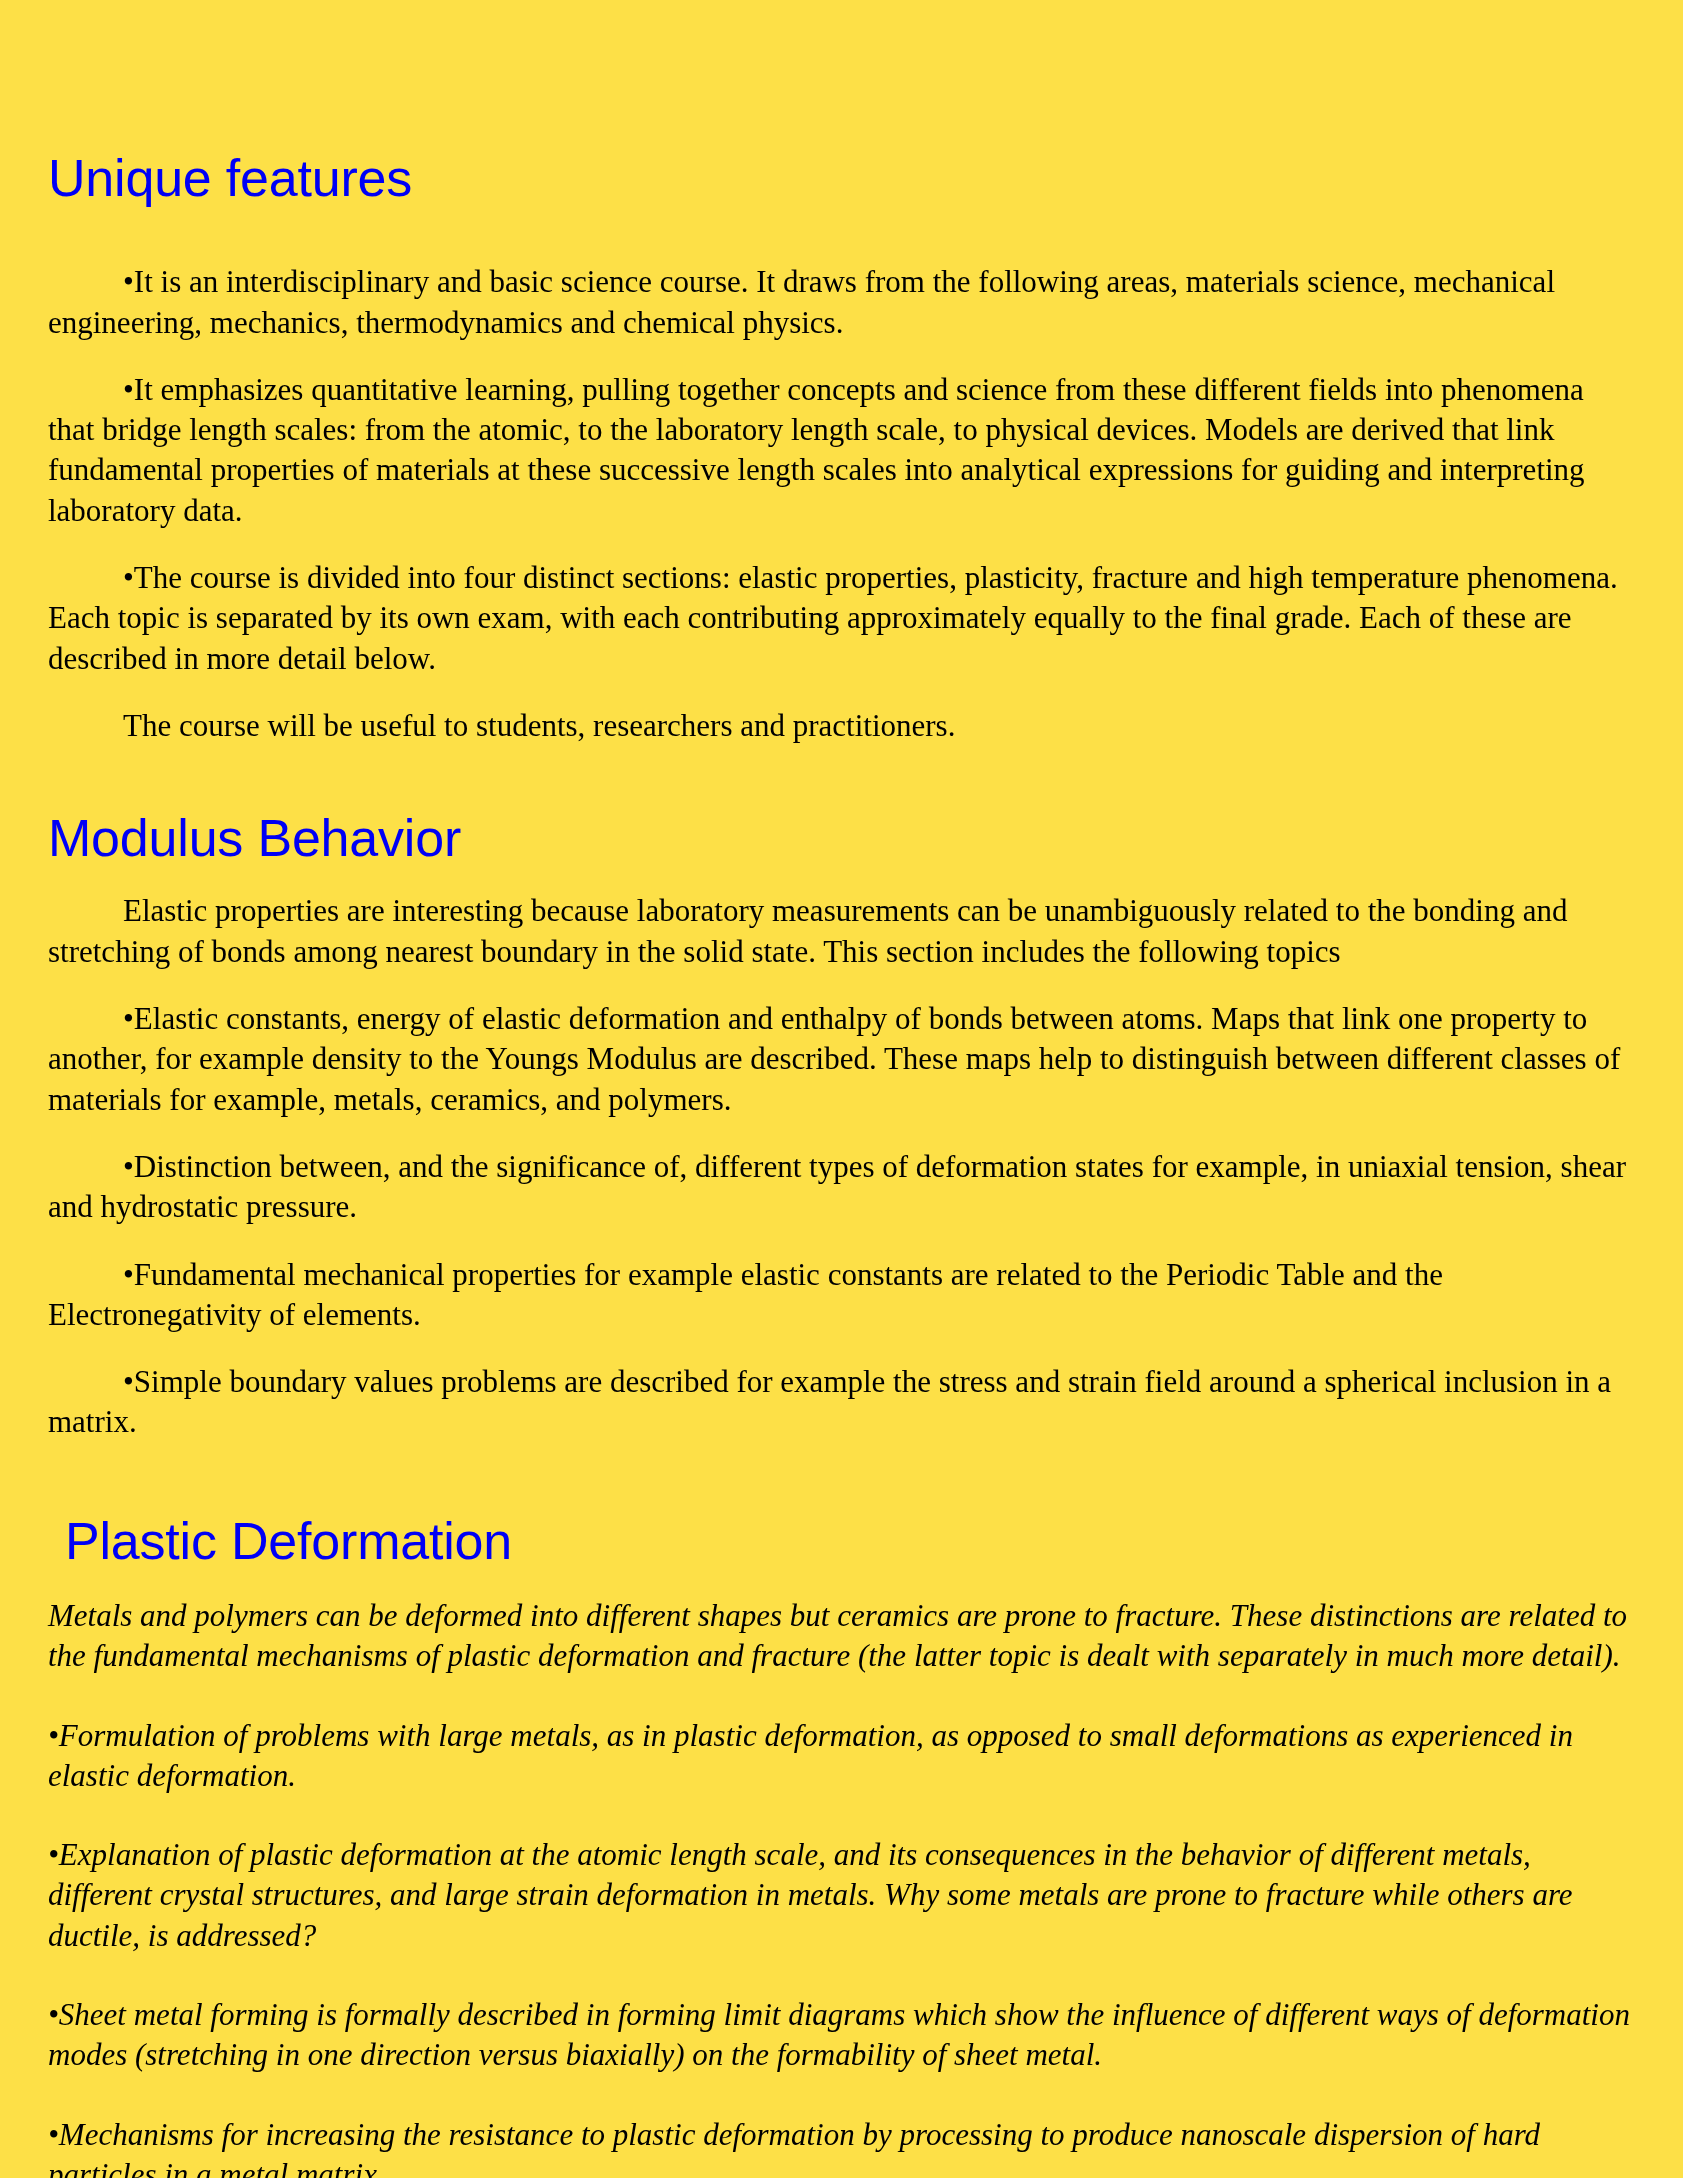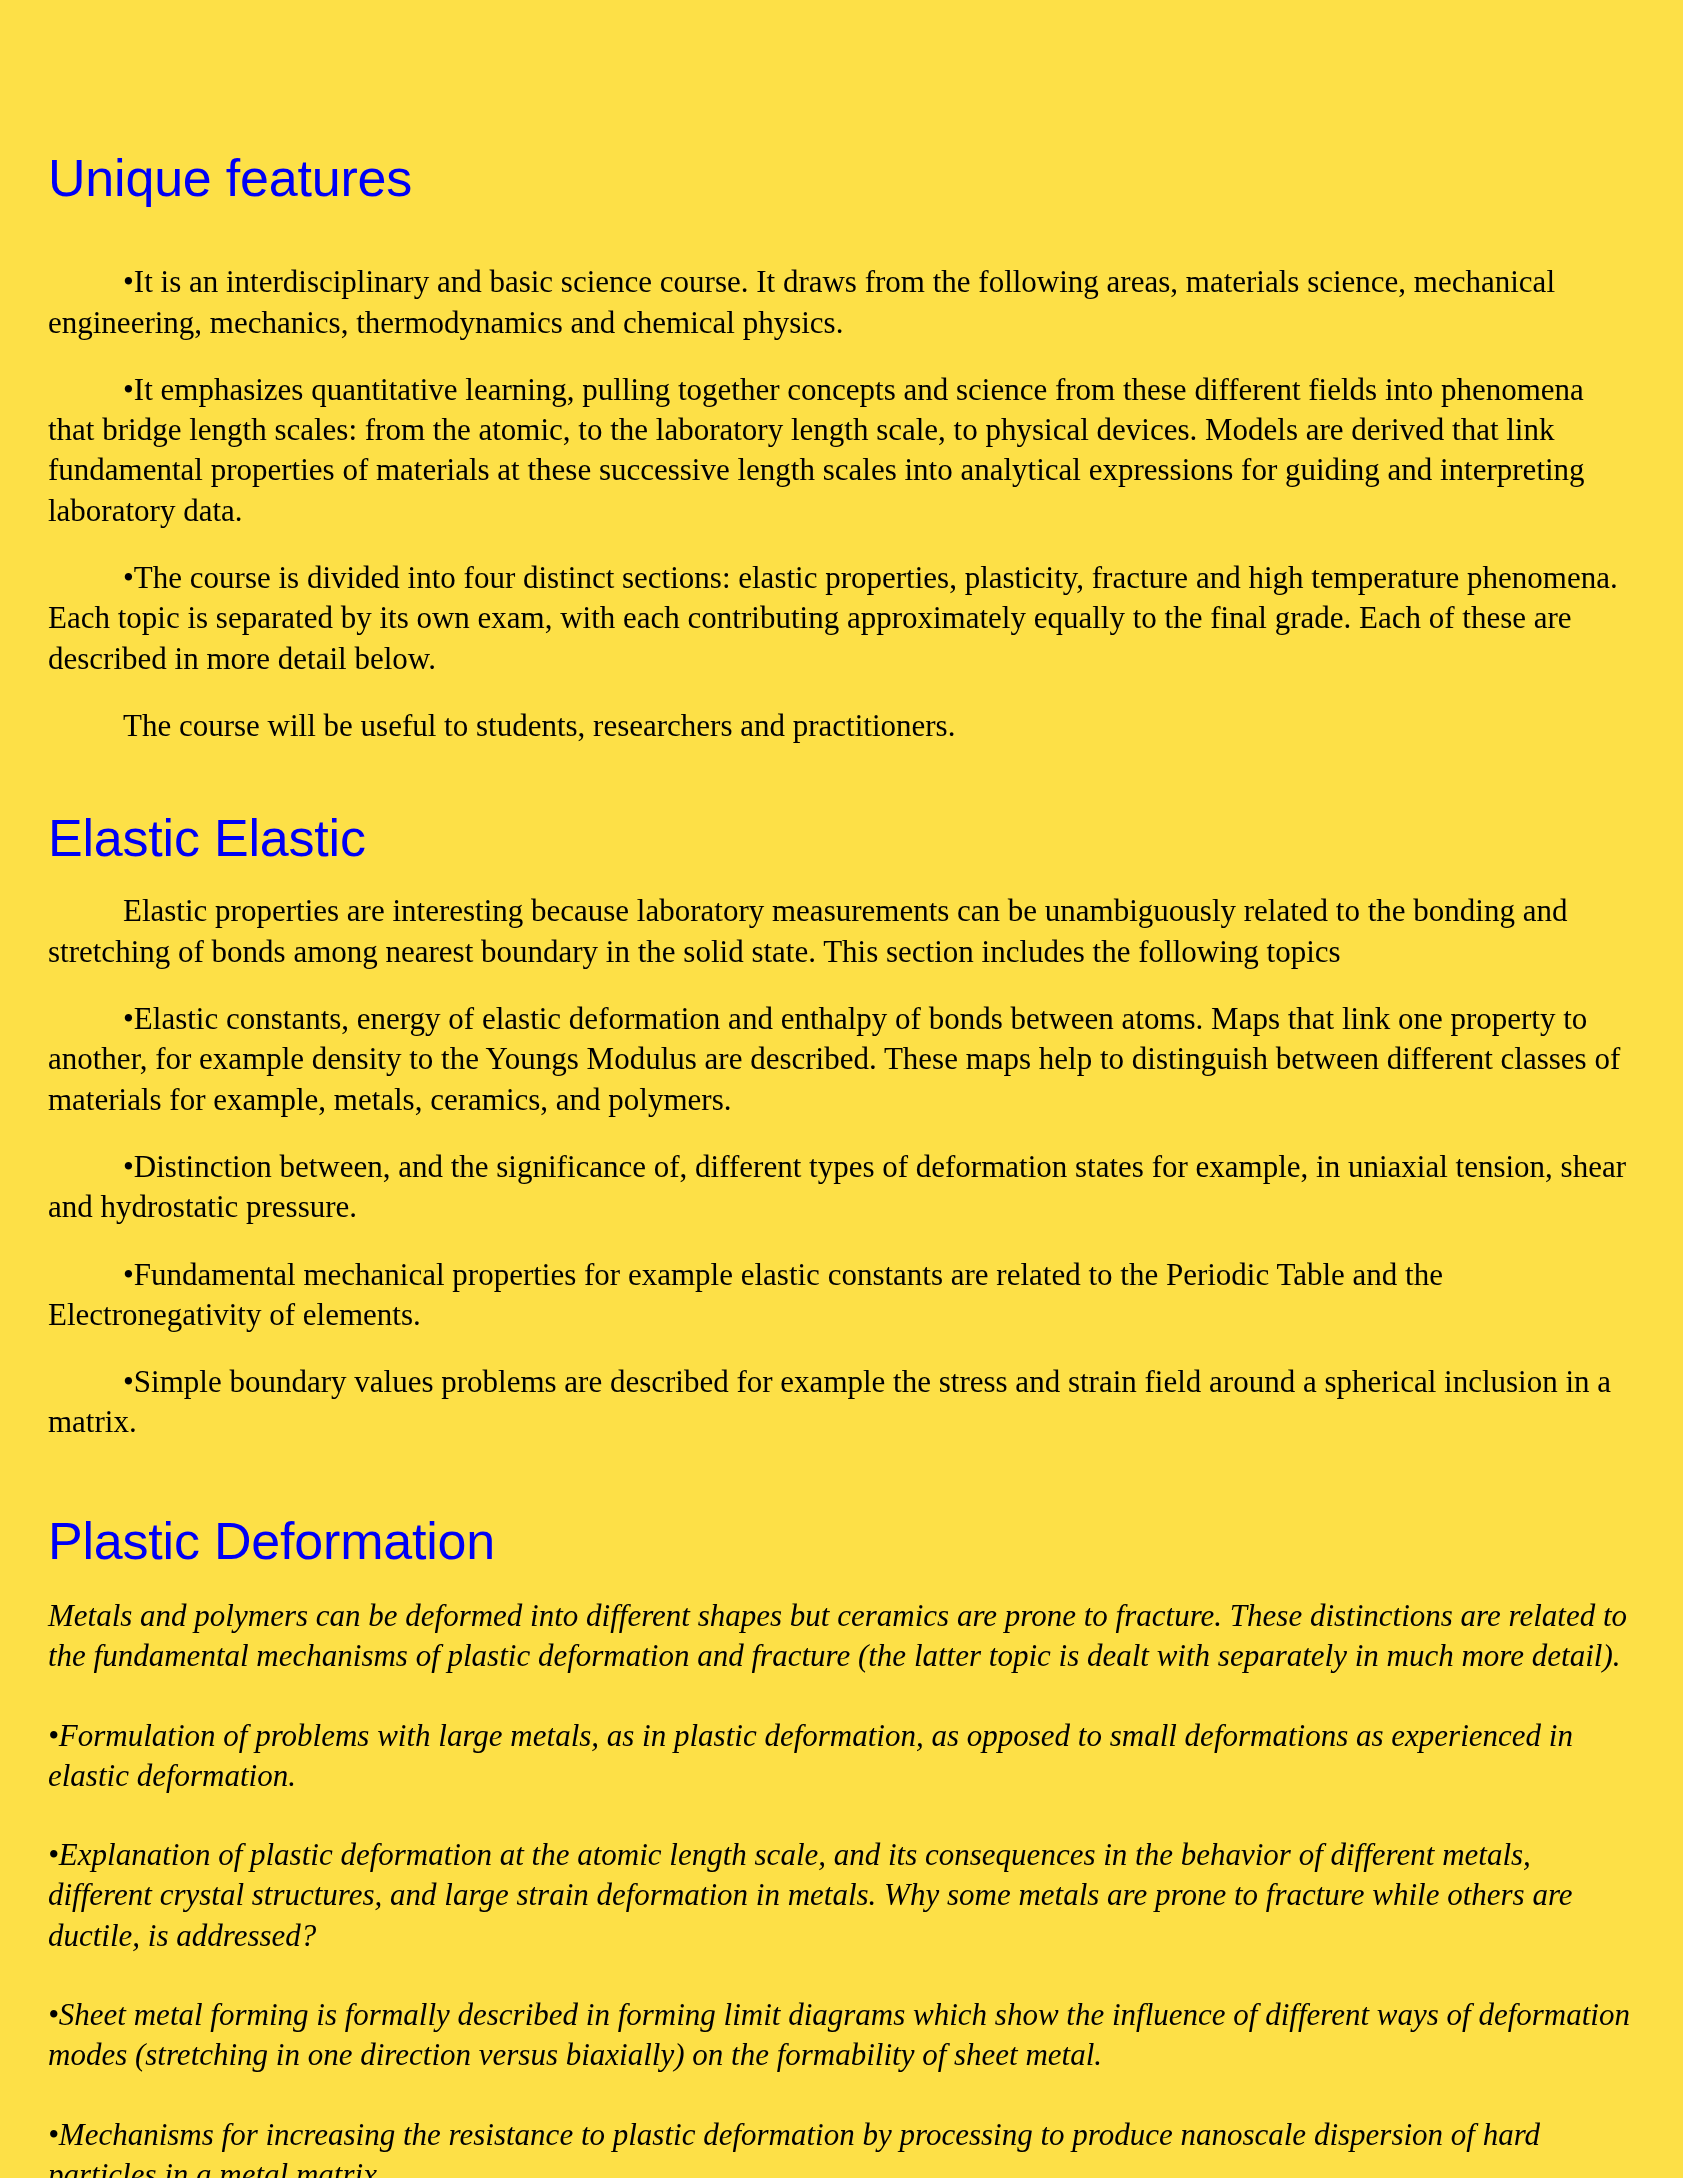--- a/index.html
+++ b/index.html
@@ -29,21 +29,21 @@
     font-weight: 400;
     line-height: 1.12;
     margin: 0;
     padding: 0;
     letter-spacing: -0.2px;
   }
   .sec-unique h1.section-heading { margin-bottom: 55px; }
   .sec-elastic { margin-top: 63px; }
   .sec-elastic h1.section-heading { margin-bottom: 24px; }
   .sec-plastic { margin-top: 69px; }
-  .sec-plastic h1.section-heading { margin-bottom: 26px; }
+  .sec-plastic h1.section-heading { margin-bottom: 26px; margin-left: 17px; }
 
   p.body-text {
     font-size: 31px;
     line-height: 1.30;
     margin: 0 0 17px 0;
     padding: 0;
     text-align: left;
     color: #000000;
   }
   p.indented {
@@ -73,21 +73,21 @@
     <div class="spacer-sm"></div>
 
     <p class="body-text indented">•The course is divided into four distinct sections: elastic properties, plasticity, fracture and high temperature phenomena. Each topic is separated by its own exam, with each contributing approximately equally to the final grade. Each of these are described in more detail below.</p>
 
     <div class="spacer-sm"></div>
 
     <p class="body-text indented">The course will be useful to students, researchers and practitioners.</p>
   </section>
 
   <section class="sec-elastic">
-    <h1 class="section-heading">Elastic Elastic</h1>
+    <h1 class="section-heading">Modulus Behavior</h1>
 
     <p class="body-text indented">Elastic properties are interesting because laboratory measurements can be unambiguously related to the bonding and stretching of bonds among nearest boundary in the solid state. This section includes the following topics</p>
 
     <div class="spacer-sm"></div>
 
     <p class="body-text indented">•Elastic constants, energy of elastic deformation and enthalpy of bonds between atoms. Maps that link one property to another, for example density to the Youngs Modulus are described. These maps help to distinguish between different classes of materials for example, metals, ceramics, and polymers.</p>
 
     <div class="spacer-sm"></div>
 
     <p class="body-text indented">•Distinction between, and the significance of, different types of deformation states for example, in uniaxial tension, shear and hydrostatic pressure.</p>

